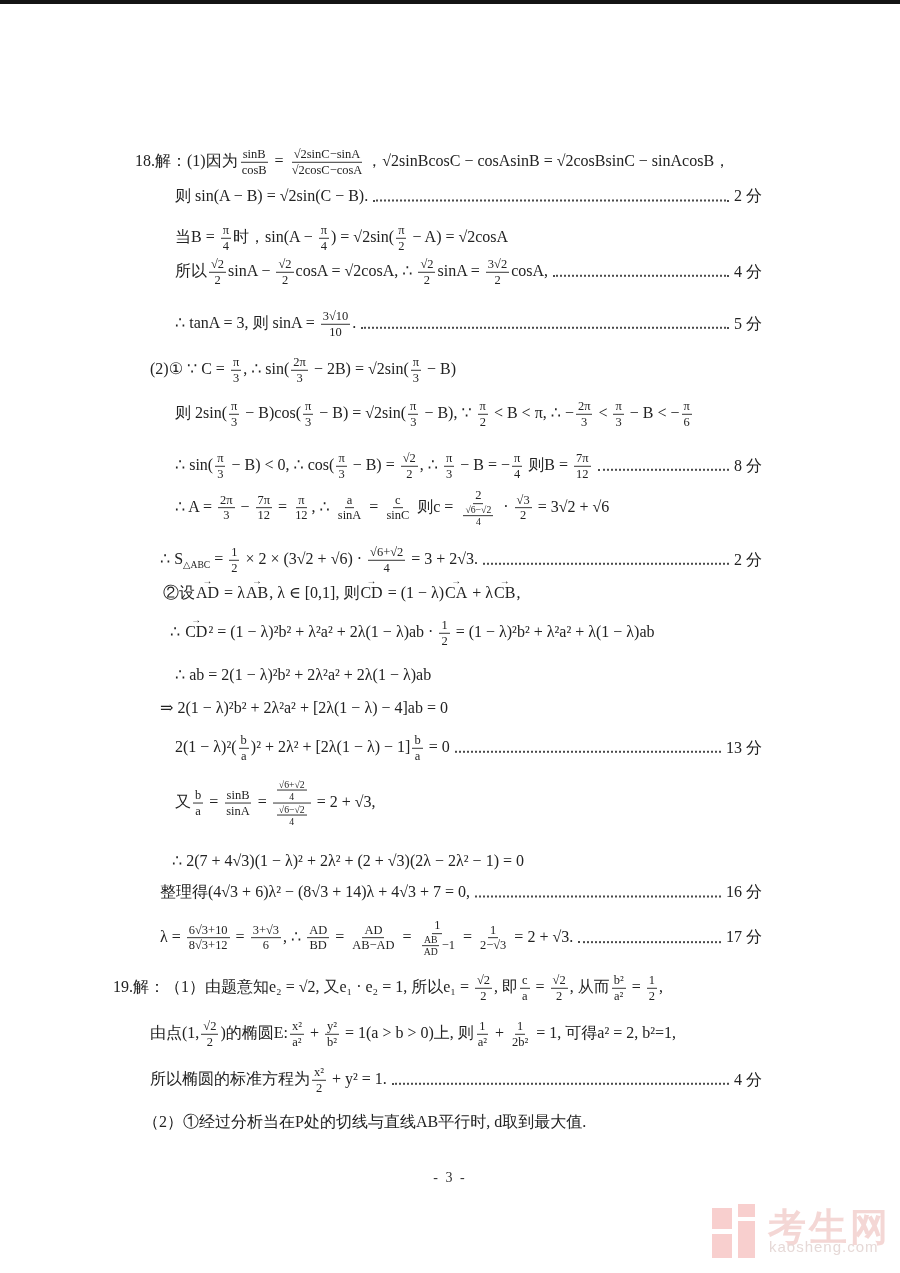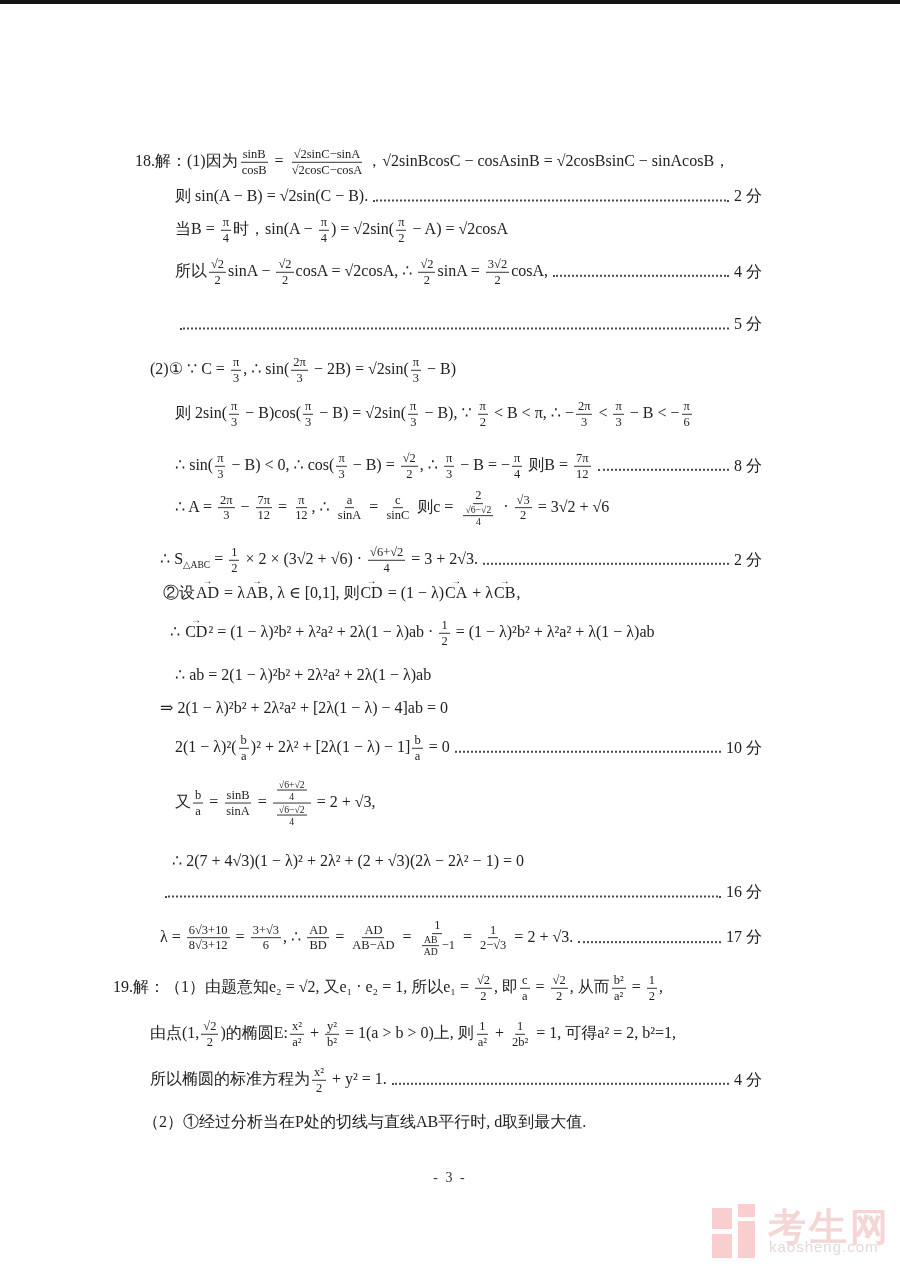--- a/index.html
+++ b/index.html
@@ -69,21 +69,21 @@
       </span> = <span class="fr">
         <span class="fn">√2sinC−sinA</span>
         <span class="fd">√2cosC−cosA</span>
       </span>，√2sinBcosC − cosAsinB = √2cosBsinC − sinAcosB，</span>
 </div>
 <div class="line" style="top:196px;left:175px;width:587px;">
   <span class="t">则 sin(A − B) = √2sin(C − B).</span>
   <span class="dots"></span>
   <span class="score">2 分</span>
 </div>
-<div class="line" style="top:230px;left:175px;">
+<div class="line" style="top:238px;left:175px;">
   <span class="t">当B = <span class="fr">
         <span class="fn">π</span>
         <span class="fd">4</span>
       </span>时，sin(A − <span class="fr">
         <span class="fn">π</span>
         <span class="fd">4</span>
       </span>) = √2sin(<span class="fr">
         <span class="fn">π</span>
         <span class="fd">2</span>
       </span> − A) = √2cosA</span>
@@ -99,20 +99,24 @@
         <span class="fn">√2</span>
         <span class="fd">2</span>
       </span>sinA = <span class="fr">
         <span class="fn">3√2</span>
         <span class="fd">2</span>
       </span>cosA,</span>
   <span class="dots"></span>
   <span class="score">4 分</span>
 </div>
 <div class="line" style="top:324px;left:175px;width:587px;">
+  <span class="t">∴ tanA = 3,  则 sinA = <span class="fr">
+        <span class="fn">3√10</span>
+        <span class="fd">10</span>
+      </span>.</span>
   <span class="dots"></span>
   <span class="score">5 分</span>
 </div>
 <div class="line" style="top:370px;left:150px;">
   <span class="t">(2)① ∵ C = <span class="fr">
         <span class="fn">π</span>
         <span class="fd">3</span>
       </span>, ∴ sin(<span class="fr">
         <span class="fn">2π</span>
         <span class="fd">3</span>
@@ -223,21 +227,21 @@
 </div>
 <div class="line" style="top:748px;left:175px;width:587px;">
   <span class="t">2(1 − λ)²(<span class="fr">
         <span class="fn">b</span>
         <span class="fd">a</span>
       </span>)² + 2λ² + [2λ(1 − λ) − 1]<span class="fr">
         <span class="fn">b</span>
         <span class="fd">a</span>
       </span> = 0</span>
   <span class="dots"></span>
-  <span class="score">10 分</span>
+  <span class="score">13 分</span>
 </div>
 <div class="line" style="top:803px;left:175px;">
   <span class="t">又<span class="fr">
         <span class="fn">b</span>
         <span class="fd">a</span>
       </span> = <span class="fr">
         <span class="fn">sinB</span>
         <span class="fd">sinA</span>
       </span> = <span class="fr">
         <span class="fn"><span class="fr">
@@ -247,20 +251,21 @@
         <span class="fd"><span class="fr">
             <span class="fn">√6−√2</span>
             <span class="fd">4</span>
           </span></span>
       </span> = 2 + √3,</span>
 </div>
 <div class="line" style="top:860px;left:172px;justify-content:center;">
   <span class="t">∴ 2(7 + 4√3)(1 − λ)² + 2λ² + (2 + √3)(2λ − 2λ² − 1) = 0</span>
 </div>
 <div class="line" style="top:892px;left:160px;width:602px;">
+  <span class="t">整理得(4√3 + 6)λ² − (8√3 + 14)λ + 4√3 + 7 = 0,</span>
   <span class="dots"></span>
   <span class="score">16 分</span>
 </div>
 <div class="line" style="top:938px;left:160px;width:602px;">
   <span class="t">λ = <span class="fr">
         <span class="fn">6√3+10</span>
         <span class="fd">8√3+12</span>
       </span> = <span class="fr">
         <span class="fn">3+√3</span>
         <span class="fd">6</span>

